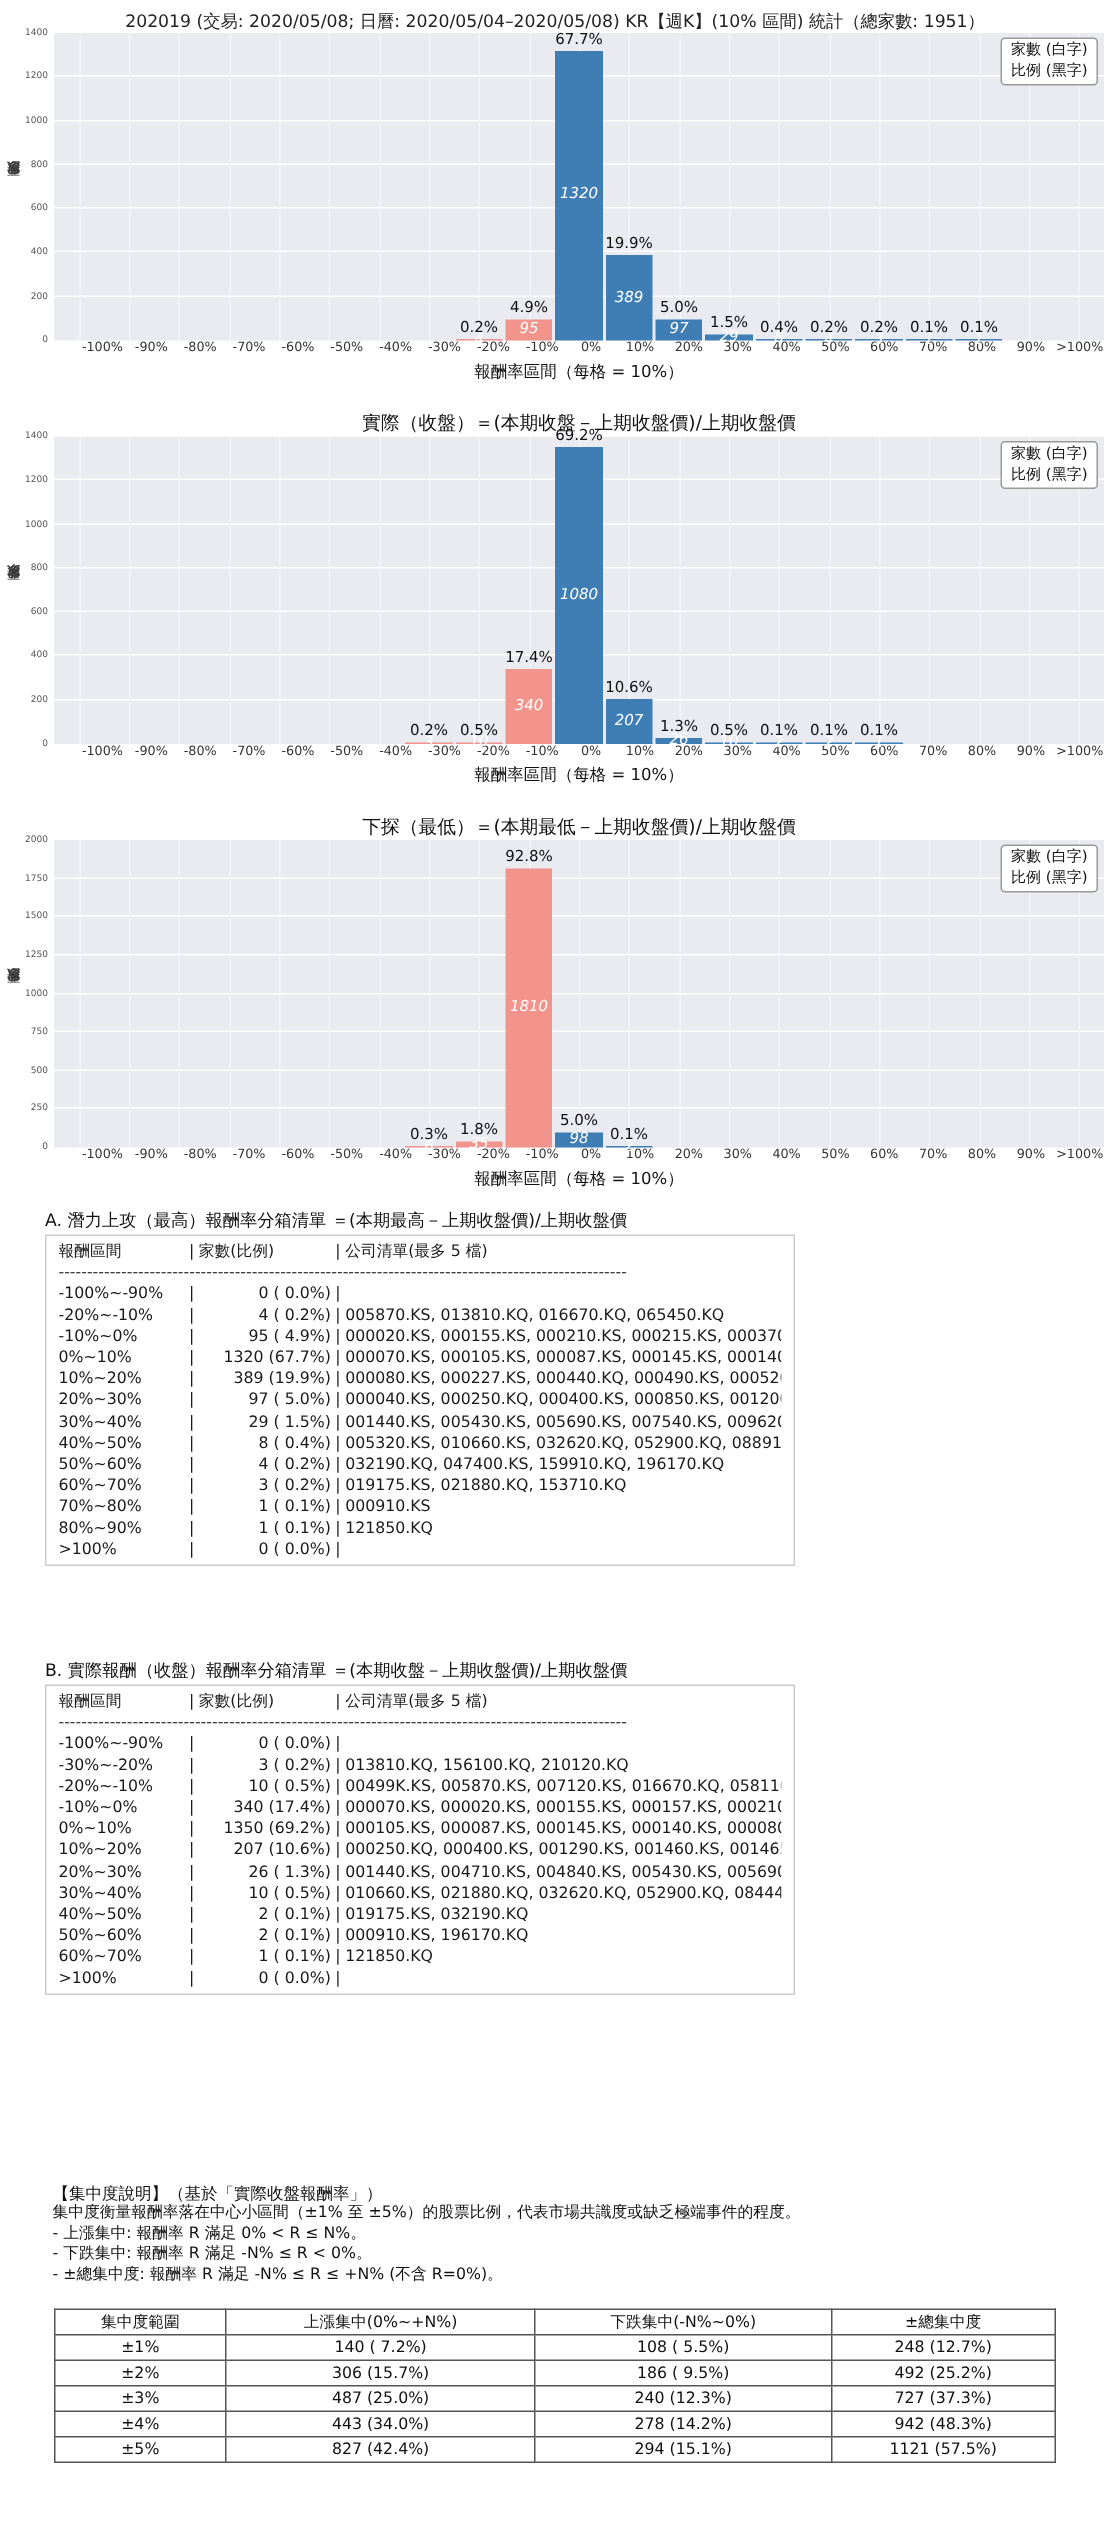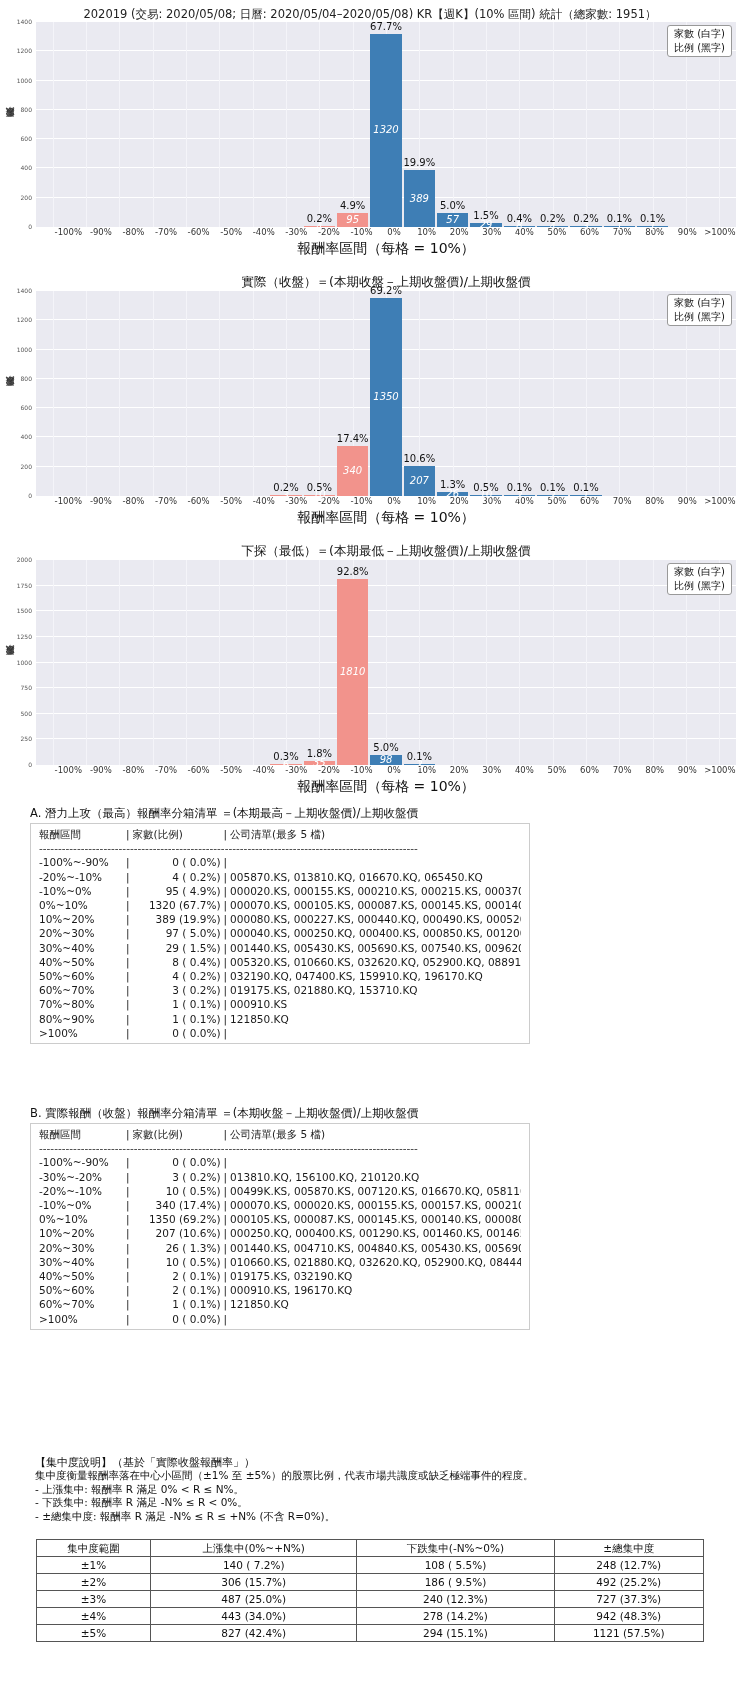--- a/index.html
+++ b/index.html
@@ -15,21 +15,21 @@
   .ytick{position:absolute;right:4px;font-size:6px;color:#555;transform:translateY(50%);line-height:6px;}
   .plot{position:relative;flex:1;height:205px;background:#eaeaf1;}
   .hgrid{position:absolute;left:0;right:0;height:1px;background:#ffffff;}
   .vgrid{position:absolute;top:0;bottom:0;width:1px;background:#f4f4f9;}
   .bar{position:absolute;bottom:0;}
   .pct{position:absolute;font-size:10px;color:#111;transform:translateX(-50%);white-space:nowrap;line-height:11px;}
   .cnt{position:absolute;font-size:10px;color:#fff;transform:translate(-50%,50%);white-space:nowrap;line-height:10px;font-style:italic;}
   .legend{position:absolute;top:3px;right:4px;background:#fff;border:1px solid #999;border-radius:3px;padding:1px 6px 2px;font-size:10px;line-height:13.5px;color:#111;z-index:5;}
   .xticks{display:flex;margin-left:48px;height:13px;}
   .xtick{flex:1;text-align:center;font-size:8.5px;color:#333;white-space:nowrap;}
-  .xlabel{padding-left:32px;text-align:center;font-size:14px;color:#111;height:16px;}
+  .xlabel{padding-left:32px;text-align:center;font-size:11px;color:#111;height:16px;}
   
   .list-heading{margin:12px 0 2px 30px;font-size:11.5px;color:#111;}
   .list-heading.gapB{margin-top:62px;}
   .list-box{margin-left:30px;width:482px;border:1px solid #ccc;background:#fff;padding:3px 8px;font-size:10.5px;line-height:14.2px;color:#1a1a1a;}
   .lrow{display:flex;white-space:nowrap;overflow:hidden;}
   .c1{width:84px;flex:none;}
   .pipe{flex:none;padding:0 3px;}
   .c2{width:88px;flex:none;text-align:right;}
   .c2.head{text-align:left;}
   .c3{flex:1;overflow:hidden;}
@@ -90,21 +90,21 @@
           <div class="vgrid" style="left: 350px;"></div>
           <div class="bar" style="left: 334.333px; width: 31.3333px; height: 193.286px; background: rgb(62, 126, 181);"></div>
           <div class="cnt" style="left: 350px; bottom: 96.6429px;">1320</div>
           <div class="pct" style="left: 350px; bottom: 195.286px;">67.7%</div>
           <div class="vgrid" style="left: 383.333px;"></div>
           <div class="bar" style="left: 367.667px; width: 31.3333px; height: 56.9607px; background: rgb(62, 126, 181);"></div>
           <div class="cnt" style="left: 383.333px; bottom: 28.4804px;">389</div>
           <div class="pct" style="left: 383.333px; bottom: 58.9607px;">19.9%</div>
           <div class="vgrid" style="left: 416.667px;"></div>
           <div class="bar" style="left: 401px; width: 31.3333px; height: 14.2036px; background: rgb(62, 126, 181);"></div>
-          <div class="cnt" style="left: 416.667px; bottom: 7.10179px;">57</div>
+          <div class="cnt" style="left: 416.667px; bottom: 7.10179px;">97</div>
           <div class="pct" style="left: 416.667px; bottom: 16.2036px;">5.0%</div>
           <div class="vgrid" style="left: 450px;"></div>
           <div class="bar" style="left: 434.333px; width: 31.3333px; height: 4.24643px; background: rgb(62, 126, 181);"></div>
           <div class="cnt" style="left: 450px; bottom: 2.12321px;">29</div>
           <div class="pct" style="left: 450px; bottom: 6.24643px;">1.5%</div>
           <div class="vgrid" style="left: 483.333px;"></div>
           <div class="bar" style="left: 467.667px; width: 31.3333px; height: 1.17143px; background: rgb(62, 126, 181);"></div>
           <div class="cnt" style="left: 483.333px; bottom: 0.585714px;">8</div>
           <div class="pct" style="left: 483.333px; bottom: 3.17143px;">0.4%</div>
           <div class="vgrid" style="left: 516.667px;"></div>
@@ -193,21 +193,21 @@
           <div class="vgrid" style="left: 283.333px;"></div>
           <div class="bar" style="left: 267.667px; width: 31.3333px; height: 1.46429px; background: rgb(242, 147, 140);"></div>
           <div class="cnt" style="left: 283.333px; bottom: 0.732143px;">10</div>
           <div class="pct" style="left: 283.333px; bottom: 3.46429px;">0.5%</div>
           <div class="vgrid" style="left: 316.667px;"></div>
           <div class="bar" style="left: 301px; width: 31.3333px; height: 49.7857px; background: rgb(242, 147, 140);"></div>
           <div class="cnt" style="left: 316.667px; bottom: 24.8929px;">340</div>
           <div class="pct" style="left: 316.667px; bottom: 51.7857px;">17.4%</div>
           <div class="vgrid" style="left: 350px;"></div>
           <div class="bar" style="left: 334.333px; width: 31.3333px; height: 197.679px; background: rgb(62, 126, 181);"></div>
-          <div class="cnt" style="left: 350px; bottom: 98.8393px;">1350</div>
+          <div class="cnt" style="left: 350px; bottom: 98.8393px;">1080</div>
           <div class="pct" style="left: 350px; bottom: 199.679px;">69.2%</div>
           <div class="vgrid" style="left: 383.333px;"></div>
           <div class="bar" style="left: 367.667px; width: 31.3333px; height: 30.3107px; background: rgb(62, 126, 181);"></div>
           <div class="cnt" style="left: 383.333px; bottom: 15.1554px;">207</div>
           <div class="pct" style="left: 383.333px; bottom: 32.3107px;">10.6%</div>
           <div class="vgrid" style="left: 416.667px;"></div>
           <div class="bar" style="left: 401px; width: 31.3333px; height: 3.80714px; background: rgb(62, 126, 181);"></div>
           <div class="cnt" style="left: 416.667px; bottom: 1.90357px;">26</div>
           <div class="pct" style="left: 416.667px; bottom: 5.80714px;">1.3%</div>
           <div class="vgrid" style="left: 450px;"></div>

